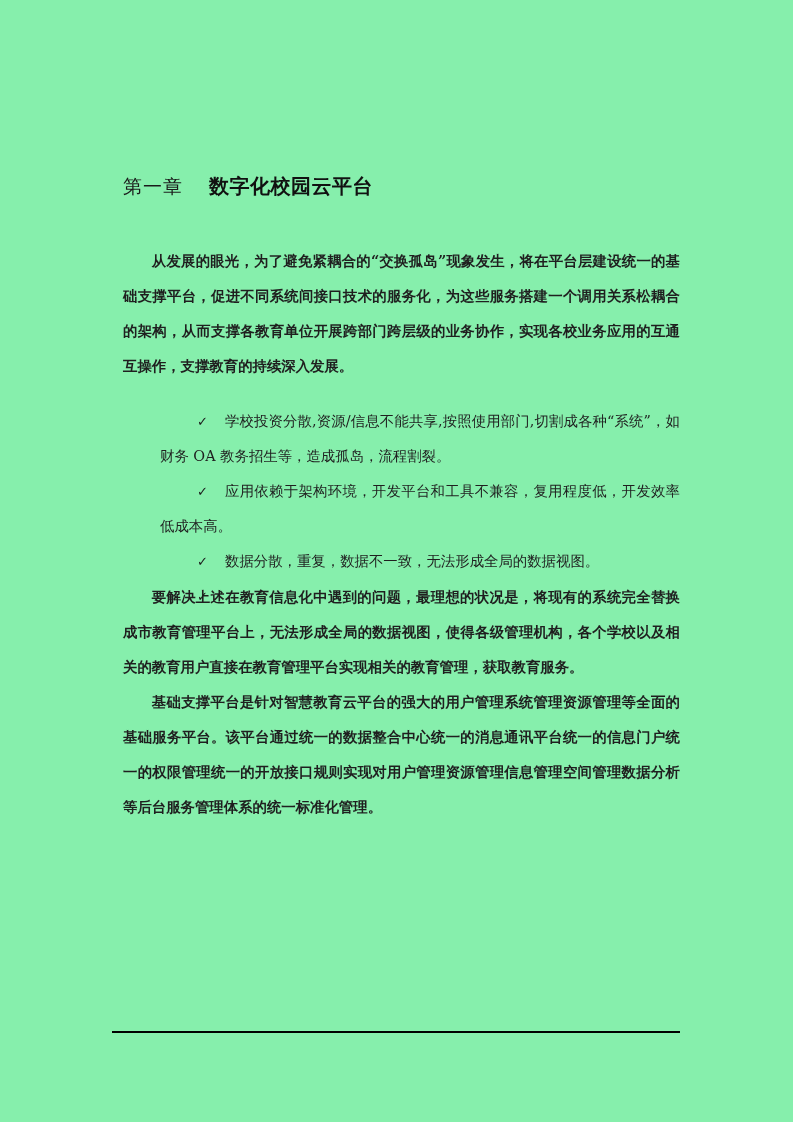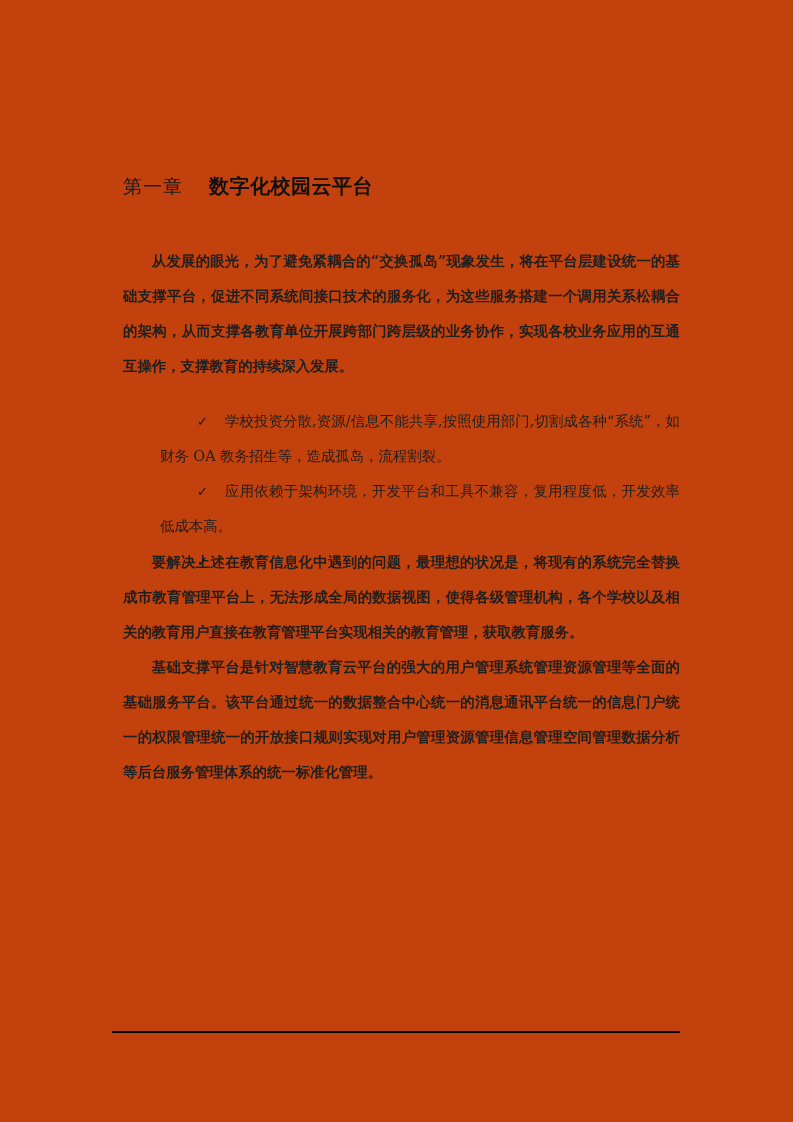--- a/index.html
+++ b/index.html
@@ -13,21 +13,21 @@
     position: relative;
     overflow: hidden;
     font-family: "DejaVu Serif", serif;
     color: #1a1a1a;
     -webkit-font-smoothing: antialiased;
   }
 
   .page {
     position: absolute;
     inset: 0;
-    background: #c2410c;
+    background: #86efac;
   }
 
   
   .chapter-heading {
     position: absolute;
     left: 123px;
     top: 142px;
     width: 560px;
     white-space: nowrap;
     line-height: 1.2;
@@ -151,21 +151,21 @@
     <div class="gap-after-p1"></div>
 
     <ul class="checklist">
       <li>
         <span class="check">✓</span><span>学校投资分散,资源/信息不能共享,按照使用部门,切割成各种“系统”，如财务 OA 教务招生等，造成孤岛，流程割裂。</span>
       </li>
       <li>
         <span class="check">✓</span><span>应用依赖于架构环境，开发平台和工具不兼容，复用程度低，开发效率低成本高。</span>
       </li>
       <li>
-        <span class="check">✓</span>
+        <span class="check">✓</span><span>数据分散，重复，数据不一致，无法形成全局的数据视图。</span>
       </li>
       <li>
         <span class="check">✓</span>
       </li>
     </ul>
 
     <div class="gap-after-list"></div>
 
     <p class="para">要解决上述在教育信息化中遇到的问题，最理想的状况是，将现有的系统完全替换成市教育管理平台上，无法形成全局的数据视图，使得各级管理机构，各个学校以及相关的教育用户直接在教育管理平台实现相关的教育管理，获取教育服务。</p>
 

